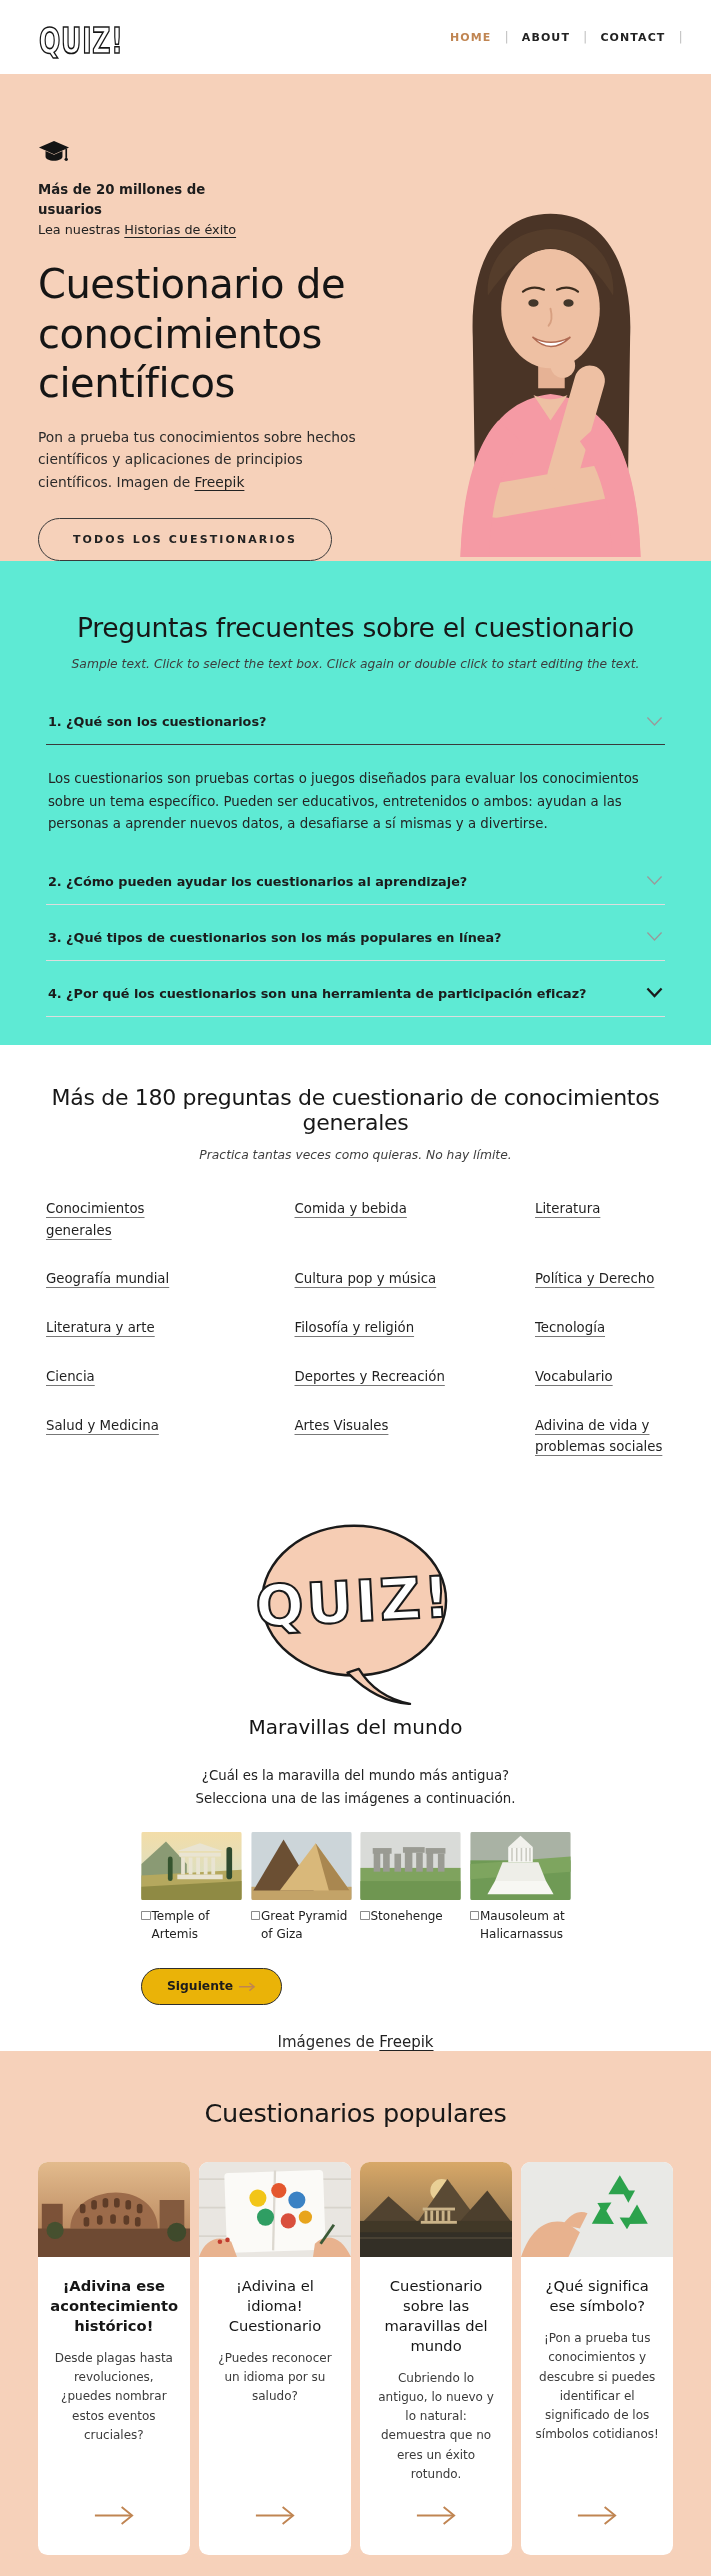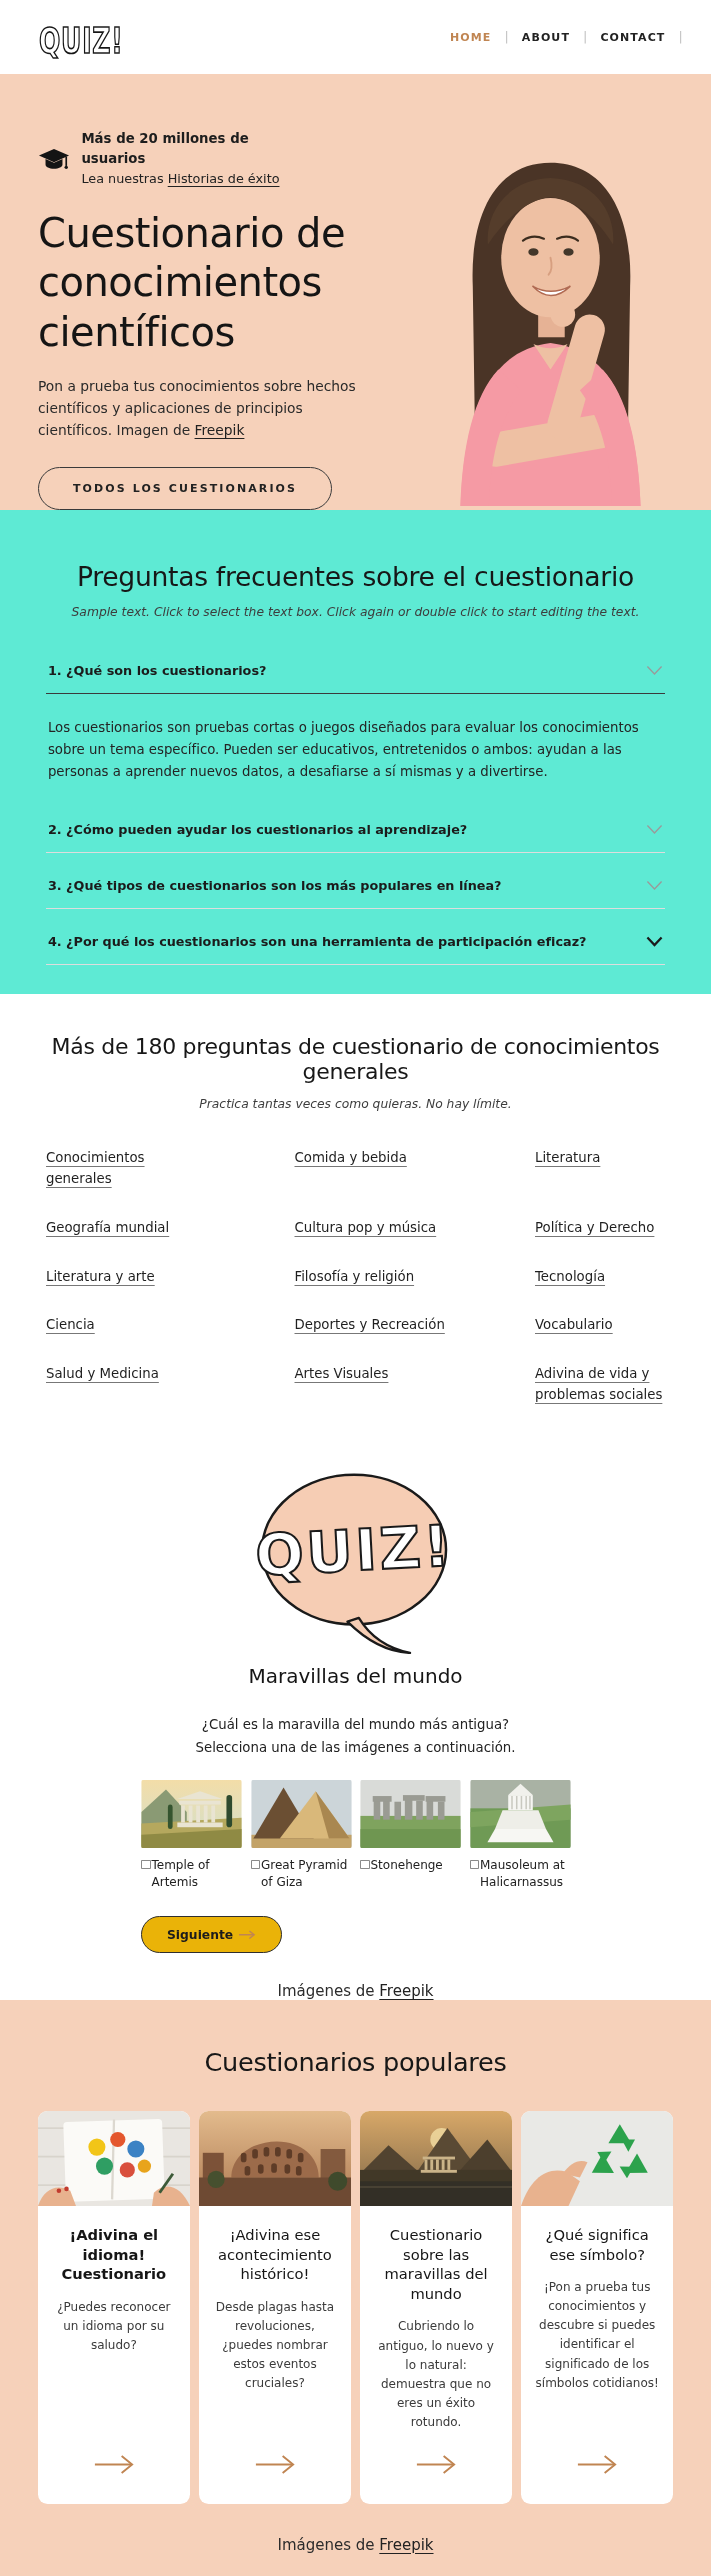--- a/index.html
+++ b/index.html
@@ -22,21 +22,21 @@
     font-size:11px; font-weight:bold; letter-spacing:1.1px; color:#222;
     text-decoration:none; cursor:pointer; padding:3.8px 1.9px;
   }
   .nav-link.active { color:#c08552; }
   .nav-sep { color:#bbb; margin:0 11.4px; font-size:11.4px; }
   .nav-sep::after { content:"|"; }
 
   
   .hero { position:relative; min-height:364px; overflow:hidden; }
   .hero-left { position:relative; z-index:2; width:370px; padding:55px 0 0 38px; }
-  .hero-badge { display:flex; align-items:center; gap:11.4px; }
+  .hero-badge { display:flex; align-items:flex-start; gap:11.4px;flex-direction:column; }
   .cap-icon { flex:0 0 auto; margin-top:9.5px; }
   .badge-title { font-size:13.3px; font-weight:bold; line-height:1.5; width:190px; }
   .badge-sub { font-size:12.8px; margin-top:1.9px; color:#222; }
   .badge-sub a, .inline-link { color:#222; text-decoration:underline; text-underline-offset:2.8px; cursor:pointer; }
   .hero-title { margin-top:23px; font-size:40px; font-weight:500; line-height:1.24; letter-spacing:-0.5px; color:#151515; }
   .hero-desc { margin-top:17px; font-size:13.8px; line-height:1.62; color:#2a2a2a; width:332px; }
   .pill-btn {
     display:inline-block; margin-top:25px; border:1.3px solid #3a3a3a; border-radius:38px;
     background:transparent; padding:14.2px 34px; font-size:11px; font-weight:bold;
     letter-spacing:2.1px; color:#222; cursor:pointer;
@@ -353,56 +353,20 @@
         </svg>
       </span>
     </button>
   </div>
   <div class="credit"><span>Imágenes de </span><a class="inline-link">Freepik</a></div>
 </section>
 
 <section class="popular peach">
   <h2 class="section-title" style="font-size:25.6px;">Cuestionarios populares</h2>
   <div class="cards">
-
-    <div class="card">
-      <div class="card-img">
-        <svg width="152" height="95" viewBox="0 0 160 100" preserveAspectRatio="xMidYMid slice">
-          <rect width="160" height="100" fill="#e9e6e1"></rect>
-          <g stroke="#d8d4cc" stroke-width="2">
-              <line x1="0" y1="18" x2="160" y2="18"></line>
-              <line x1="0" y1="48" x2="160" y2="48"></line>
-              <line x1="0" y1="78" x2="160" y2="78"></line>
-            </g>
-          <rect x="28" y="10" width="104" height="84" rx="4" fill="#fbfaf7" transform="rotate(-2 80 52)"></rect>
-          <line x1="80" y1="9" x2="78" y2="93" stroke="#dcd8d0" stroke-width="2.4"></line>
-          <circle cx="62" cy="38" r="9" fill="#f2c518"></circle>
-          <circle cx="84" cy="30" r="8" fill="#e4572e"></circle>
-          <circle cx="103" cy="40" r="9" fill="#3b82c4"></circle>
-          <circle cx="70" cy="58" r="9" fill="#2f9e63"></circle>
-          <circle cx="94" cy="62" r="8" fill="#d94f3d"></circle>
-          <circle cx="112" cy="58" r="7" fill="#e8a41c"></circle>
-          <path d="M0,100 C6,82 20,76 34,84 L40,100 Z" fill="#e8b28e"></path>
-          <path d="M160,100 C150,78 134,74 122,86 L120,100 Z" fill="#e8b28e"></path>
-          <circle cx="22" cy="84" r="2.4" fill="#c23b2e"></circle>
-            <circle cx="30" cy="82" r="2.4" fill="#c23b2e"></circle>
-          <line x1="128" y1="86" x2="142" y2="66" stroke="#3c5a38" stroke-width="3"></line>
-        </svg>
-      </div>
-      <div class="card-body">
-        <div class="card-title">¡Adivina el idioma! Cuestionario</div>
-        <div class="card-text">¿Puedes reconocer un idioma por su saludo?</div>
-        <span class="card-arrow">
-          <svg width="42" height="21" viewBox="0 0 44 22" fill="none" stroke="#c08552" stroke-width="2">
-            <line x1="2" y1="11" x2="40" y2="11"></line>
-              <polyline points="30,2 41,11 30,20"></polyline>
-          </svg>
-        </span>
-      </div>
-    </div>
 
     <div class="card">
       <div class="card-img">
         <svg width="152" height="95" viewBox="0 0 160 100" preserveAspectRatio="xMidYMid slice">
           <defs>
               <linearGradient id="sky2" x1="0" y1="0" x2="0" y2="1">
             <stop offset="0" stop-color="#e3bb8d"></stop>
                 <stop offset="1" stop-color="#ad7a52"></stop>
               </linearGradient>
             </defs>
@@ -436,20 +400,56 @@
             <line x1="2" y1="11" x2="40" y2="11"></line>
               <polyline points="30,2 41,11 30,20"></polyline>
           </svg>
         </span>
       </div>
     </div>
 
     <div class="card">
       <div class="card-img">
         <svg width="152" height="95" viewBox="0 0 160 100" preserveAspectRatio="xMidYMid slice">
+          <rect width="160" height="100" fill="#e9e6e1"></rect>
+          <g stroke="#d8d4cc" stroke-width="2">
+              <line x1="0" y1="18" x2="160" y2="18"></line>
+              <line x1="0" y1="48" x2="160" y2="48"></line>
+              <line x1="0" y1="78" x2="160" y2="78"></line>
+            </g>
+          <rect x="28" y="10" width="104" height="84" rx="4" fill="#fbfaf7" transform="rotate(-2 80 52)"></rect>
+          <line x1="80" y1="9" x2="78" y2="93" stroke="#dcd8d0" stroke-width="2.4"></line>
+          <circle cx="62" cy="38" r="9" fill="#f2c518"></circle>
+          <circle cx="84" cy="30" r="8" fill="#e4572e"></circle>
+          <circle cx="103" cy="40" r="9" fill="#3b82c4"></circle>
+          <circle cx="70" cy="58" r="9" fill="#2f9e63"></circle>
+          <circle cx="94" cy="62" r="8" fill="#d94f3d"></circle>
+          <circle cx="112" cy="58" r="7" fill="#e8a41c"></circle>
+          <path d="M0,100 C6,82 20,76 34,84 L40,100 Z" fill="#e8b28e"></path>
+          <path d="M160,100 C150,78 134,74 122,86 L120,100 Z" fill="#e8b28e"></path>
+          <circle cx="22" cy="84" r="2.4" fill="#c23b2e"></circle>
+            <circle cx="30" cy="82" r="2.4" fill="#c23b2e"></circle>
+          <line x1="128" y1="86" x2="142" y2="66" stroke="#3c5a38" stroke-width="3"></line>
+        </svg>
+      </div>
+      <div class="card-body">
+        <div class="card-title">¡Adivina el idioma! Cuestionario</div>
+        <div class="card-text">¿Puedes reconocer un idioma por su saludo?</div>
+        <span class="card-arrow">
+          <svg width="42" height="21" viewBox="0 0 44 22" fill="none" stroke="#c08552" stroke-width="2">
+            <line x1="2" y1="11" x2="40" y2="11"></line>
+              <polyline points="30,2 41,11 30,20"></polyline>
+          </svg>
+        </span>
+      </div>
+    </div>
+
+    <div class="card">
+      <div class="card-img">
+        <svg width="152" height="95" viewBox="0 0 160 100" preserveAspectRatio="xMidYMid slice">
           <defs>
               <linearGradient id="sky3" x1="0" y1="0" x2="0" y2="1">
             <stop offset="0" stop-color="#d8a868"></stop>
                 <stop offset="1" stop-color="#7c6648"></stop>
               </linearGradient>
             </defs>
           <rect width="160" height="100" fill="url(#sky3)"></rect>
           <circle cx="86" cy="30" r="12" fill="#f0d9a0" opacity="0.85"></circle>
           <path d="M60,64 L92,18 L126,64 Z" fill="#5a4a34"></path>
           <path d="M104,64 L134,30 L160,64 Z" fill="#4c3f2d"></path>

